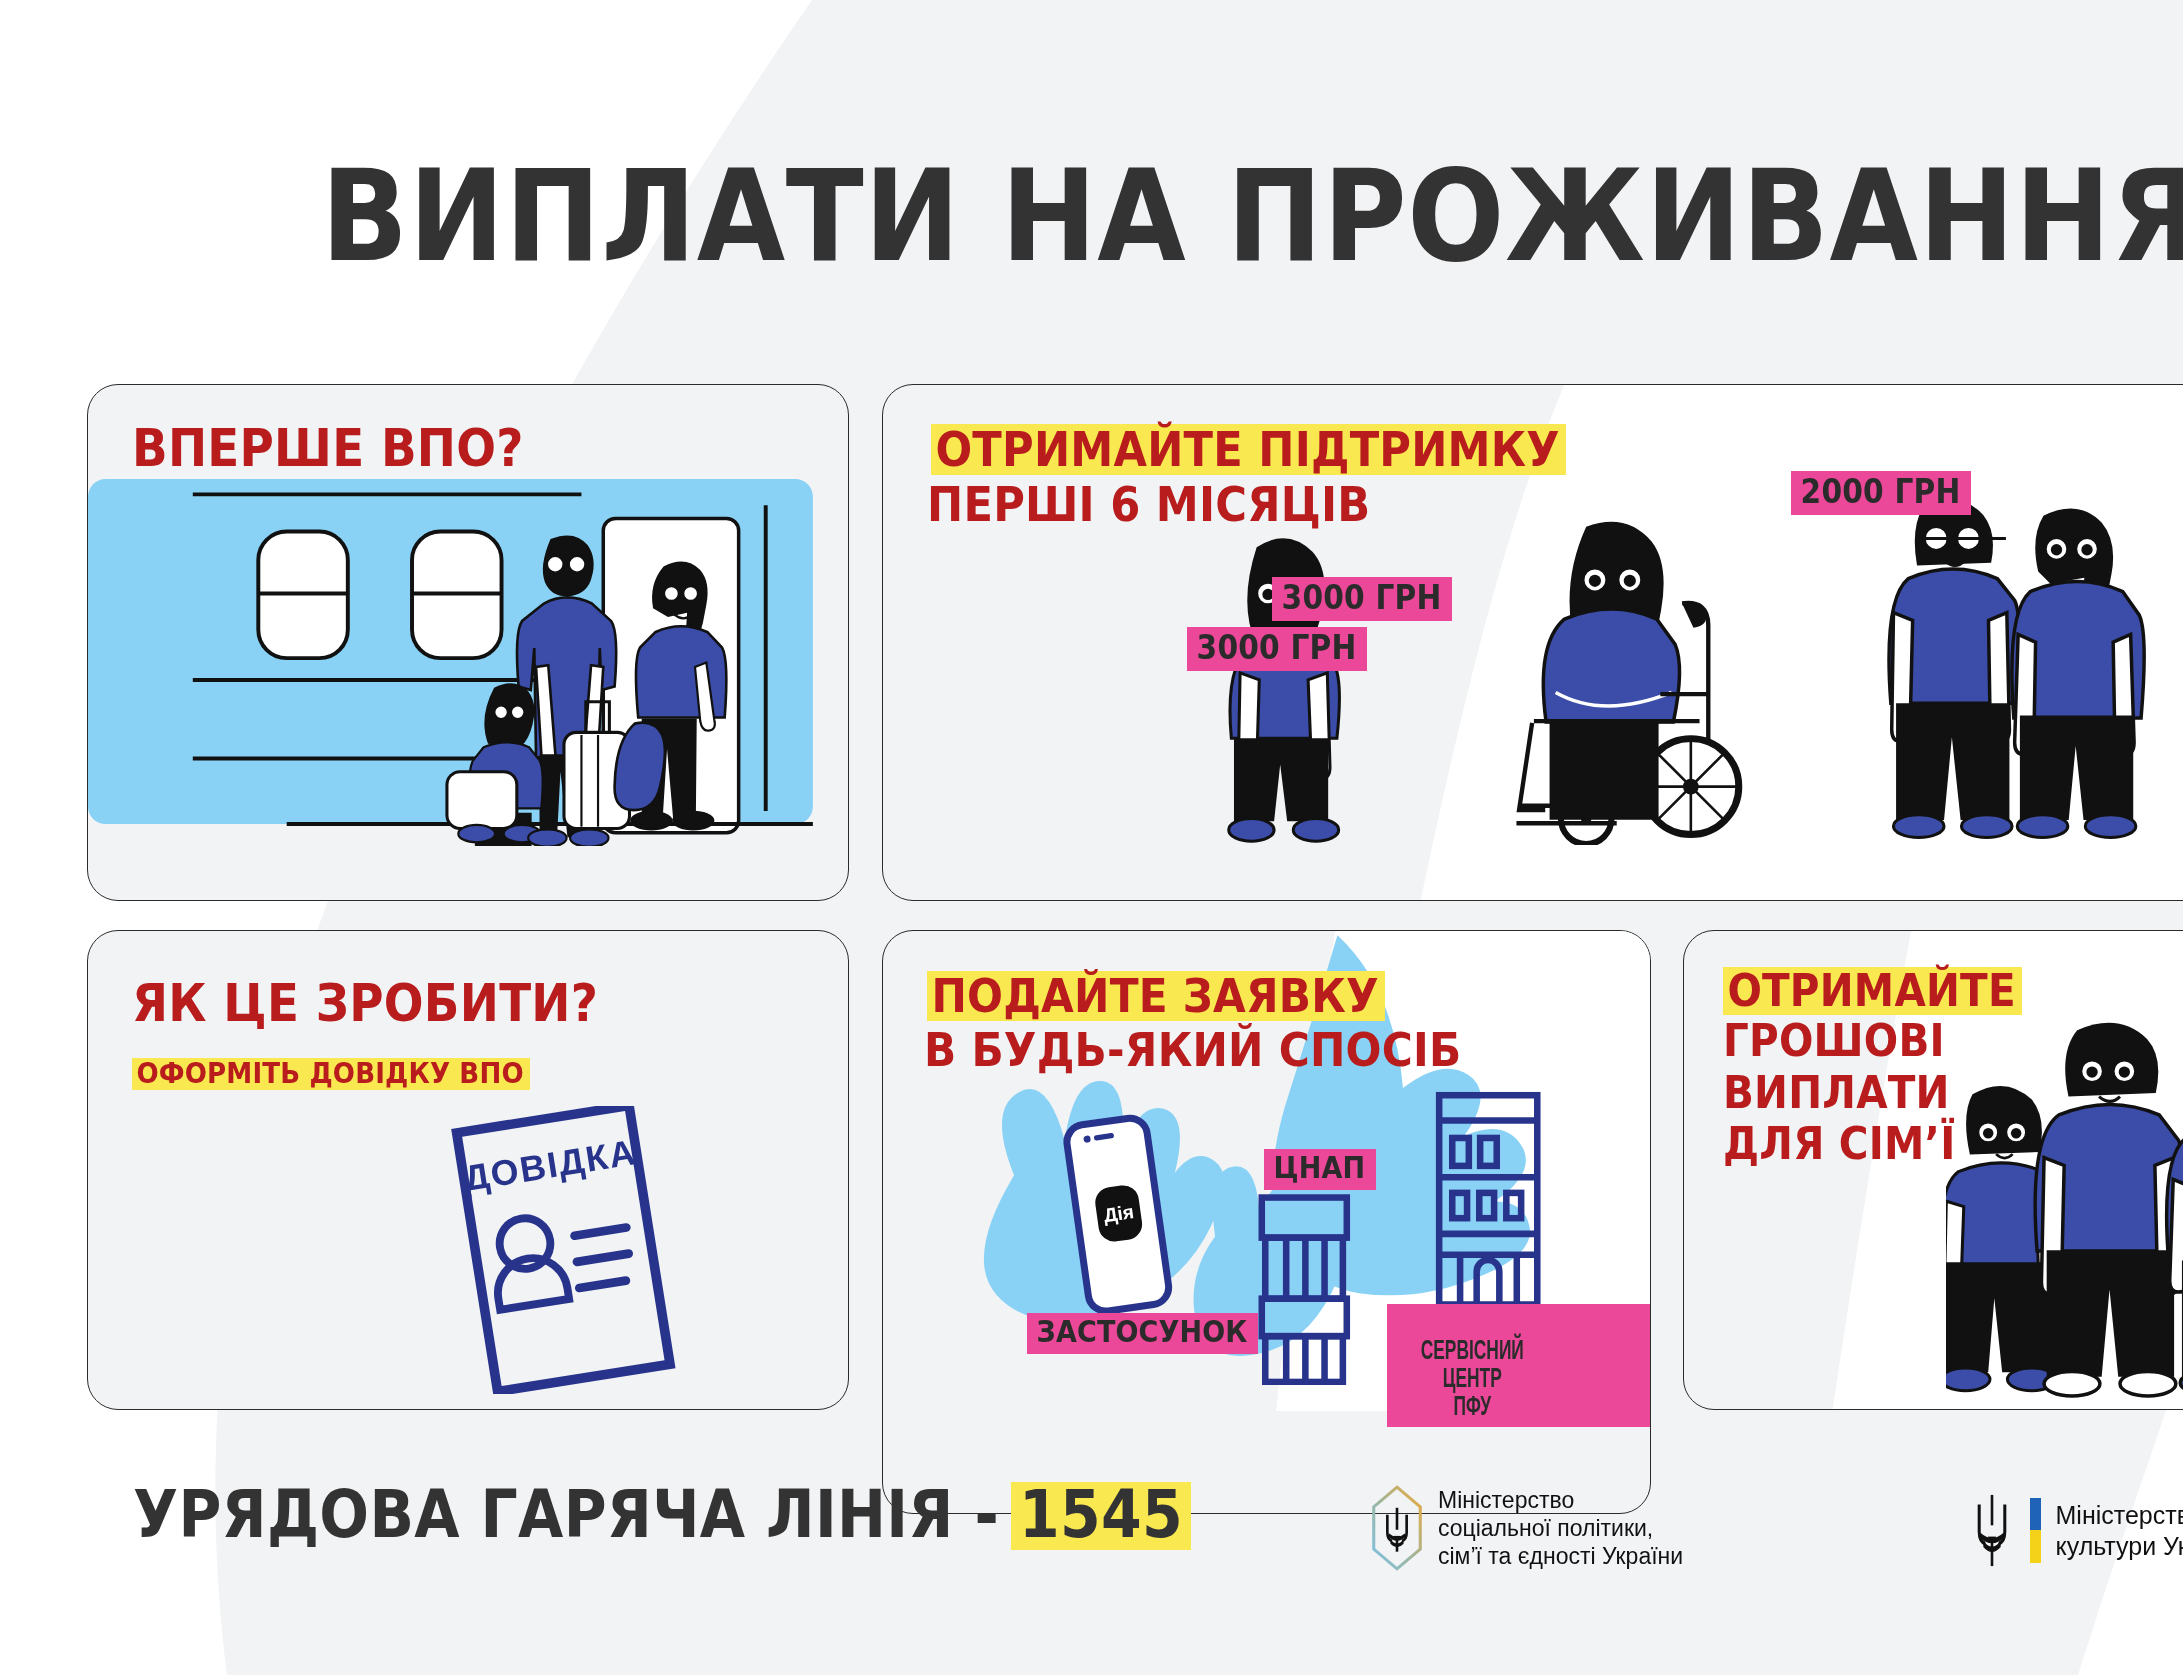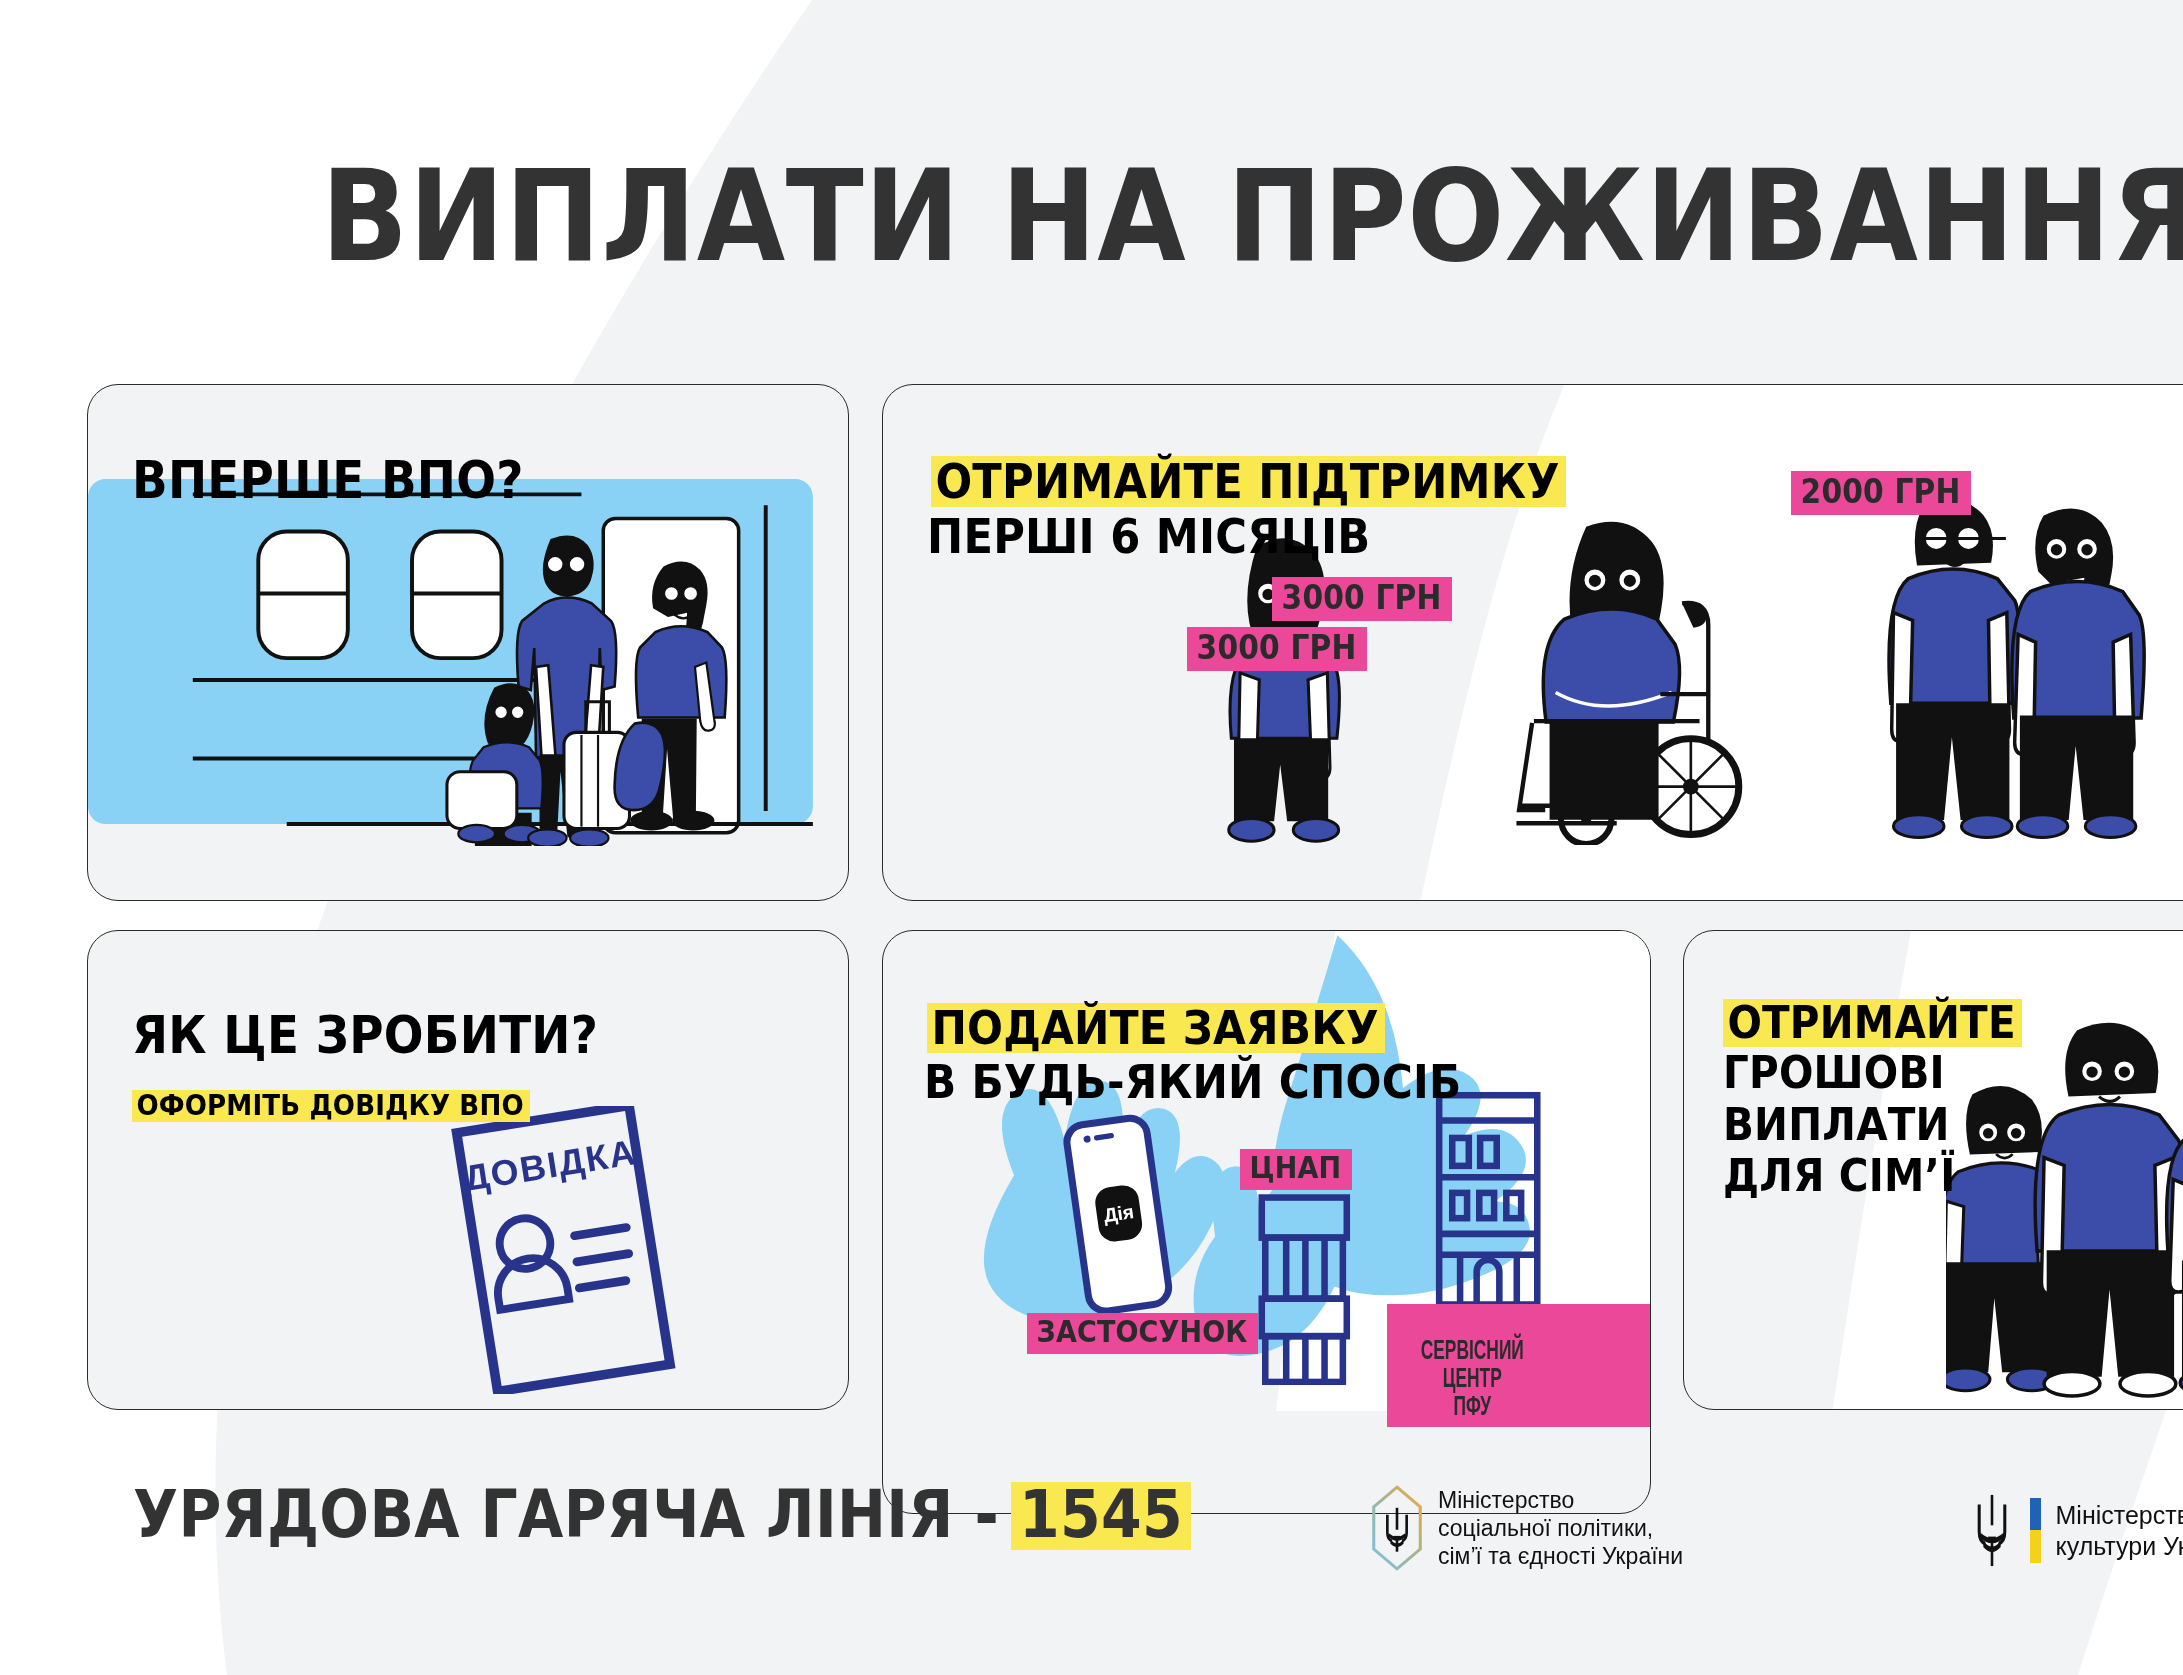--- a/index.html
+++ b/index.html
@@ -42,21 +42,21 @@
   }
   #card-first-idp   { left:87px;  top:384px;  width:762px; height:517px; }
   #card-support     { left:882px; top:384px;  width:1520px; height:517px; }
   #card-howto       { left:87px;  top:930px; width:762px; height:480px; }
   #card-apply       { left:882px; top:930px; width:769px; height:584px; }
   #card-family      { left:1683px; top:930px; width:718px; height:480px; }
 
   .card-inner { position:absolute; inset:0; }
 
   .head {
-    position:absolute; color:#000000; z-index:6;margin-top:32px;
+    position:absolute; color:#b91c1c; z-index:6;
   }
   .hl {               
     display:inline-block;
     background:#f9e84f;
     padding:0.9px 6.1px 2.6px 4.4px;
   }
 
   
   .badge {
     position:absolute; z-index:8;
@@ -355,21 +355,21 @@
         <line x1="18" y1="378" x2="243" y2="378"></line>
         <line x1="66" y1="378" x2="66" y2="492"></line>
         <line x1="196" y1="378" x2="196" y2="492"></line>
         <path d="M104 492 l0 -76 a26 26 0 0 1 52 0 l0 76"></path>
       </g>
     </svg>
 
     <div class="badge cond-wrap" style="left:144px; top:382px; font-size:30px;">
       <span class="cond">ЗАСТОСУНОК</span>
     </div>
-    <div class="badge cond-wrap" style="left:357px; top:218px; font-size:30px;">
+    <div class="badge cond-wrap" style="left:381px; top:218px; font-size:30px;">
       <span class="cond">ЦНАП</span>
     </div>
     <div class="badge cond-wrap" style="left:504px; top:373px; font-size:28px; line-height:1.0; white-space:pre-line; text-align:center;">
       <span style="display:inline-block; transform:scaleX(0.62); transform-origin:left center; font-weight:bold; white-space:pre-line;">СЕРВІСНИЙ ЦЕНТР
 ПФУ</span>
     </div>
   </div>
 </div>
 
 <div class="card" id="card-family">

